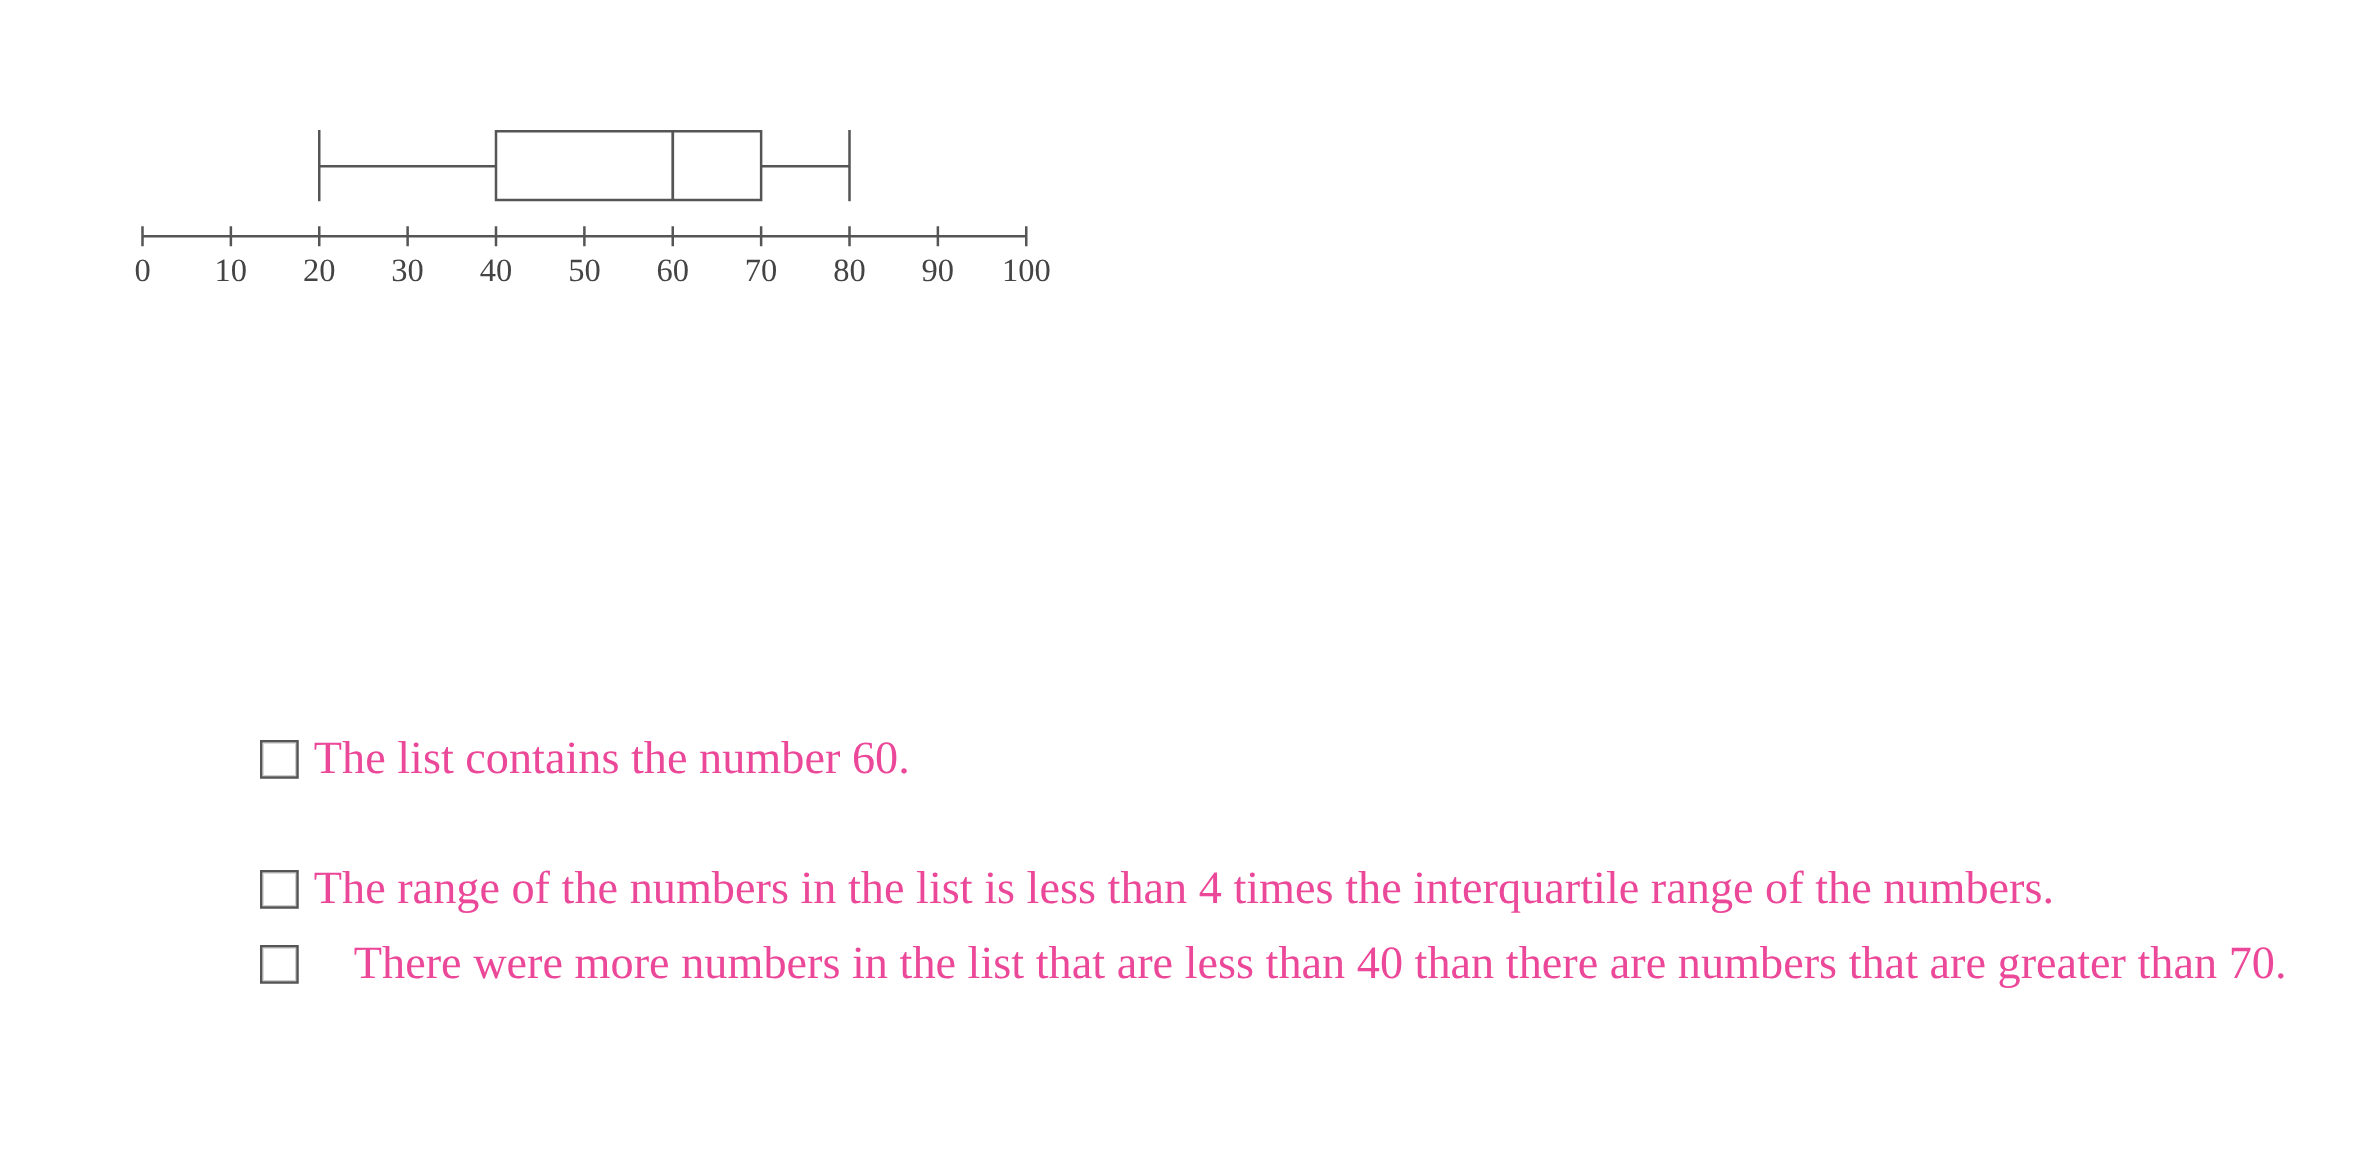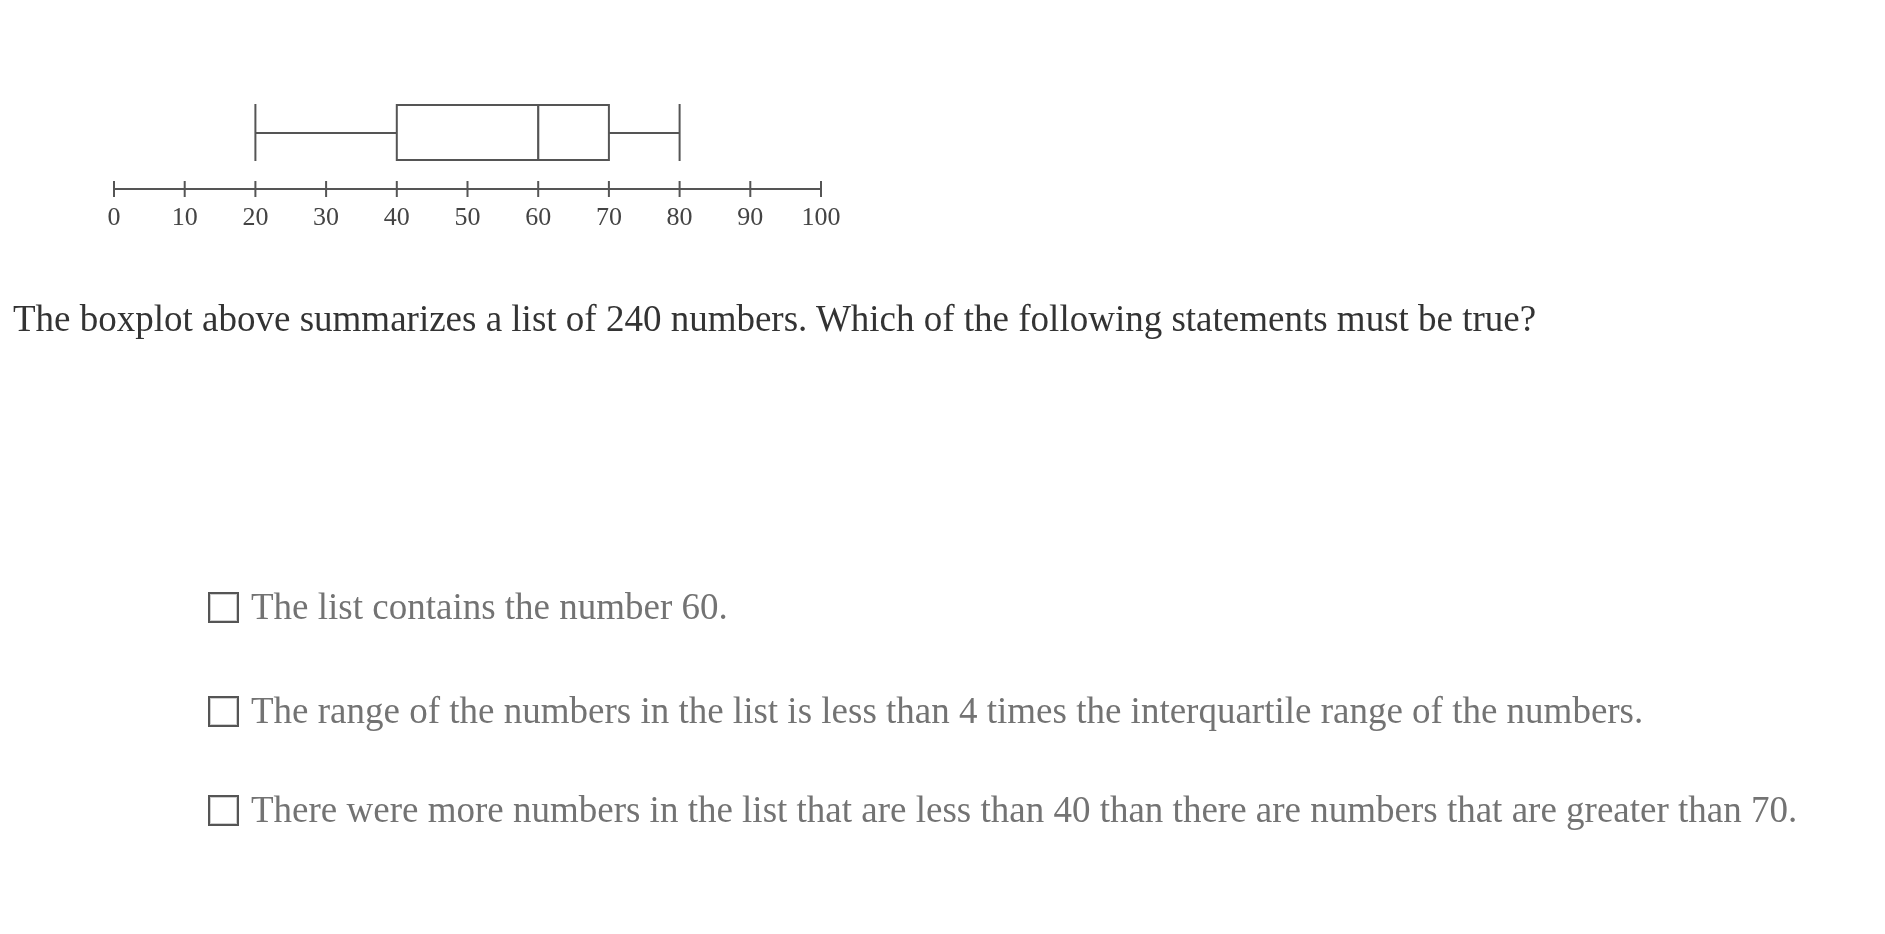--- a/index.html
+++ b/index.html
@@ -49,21 +49,21 @@
     box-sizing: border-box;
     border: 2px solid #555555;
     box-shadow: inset 0 0 0 1px #cfcfcf;
     background: #ffffff;
     flex: 0 0 auto;
   }
   .option-label {
     margin-left: 12px;
     font-size: 37px;
     line-height: 44px;
-    color: #737373;
+    color: #ec4899;
   }
 </style>
 </head>
 <body>
 
 <svg id="boxplot" xmlns="http://www.w3.org/2000/svg" width="900" height="240" viewBox="0 0 900 240">
   <g id="axis-group">
       <line x1="114" y1="189" x2="821" y2="189" stroke="#555555" stroke-width="2"></line>
       <line x1="114" y1="181" x2="114" y2="197" stroke="#555555" stroke-width="2"></line>
       <text x="114" y="225" text-anchor="middle" fill="#444444" font-family="&quot;Liberation Serif&quot;, &quot;DejaVu Serif&quot;, serif" font-size="26">0</text>
@@ -92,29 +92,28 @@
       <line x1="255.4" y1="133" x2="396.8" y2="133" stroke="#555555" stroke-width="2"></line>
       <line x1="608.9000000000001" y1="133" x2="679.6" y2="133" stroke="#555555" stroke-width="2"></line>
       <line x1="255.4" y1="104" x2="255.4" y2="161" stroke="#555555" stroke-width="2"></line>
       <line x1="679.6" y1="104" x2="679.6" y2="161" stroke="#555555" stroke-width="2"></line>
       <rect x="396.8" y="105" width="212.10000000000008" height="55" fill="#ffffff" stroke="#555555" stroke-width="2"></rect>
       <line x1="538.2" y1="105" x2="538.2" y2="160" stroke="#555555" stroke-width="2.2"></line>
     </g>
 </svg>
 
 <div class="question">
-  <div>The boxplot above summarizes a list of 240 numbers. Which of the following statements must be true?</div>
 </div>
 
 <label class="option" style="top:585px;">
   <span class="checkbox"></span>
   <span class="option-label">The list contains the number 60.</span>
 </label>
 
 <label class="option" style="top:689px;justify-content:center;">
   <span class="checkbox"></span>
   <span class="option-label">The range of the numbers in the list is less than 4 times the interquartile range of the numbers.</span>
 </label>
 
-<label class="option" style="top:788px;">
+<label class="option" style="top:749px;gap:32px;">
   <span class="checkbox"></span>
   <span class="option-label">There were more numbers in the list that are less than 40 than there are numbers that are greater than 70.</span>
 </label>
 
 </body></html>

